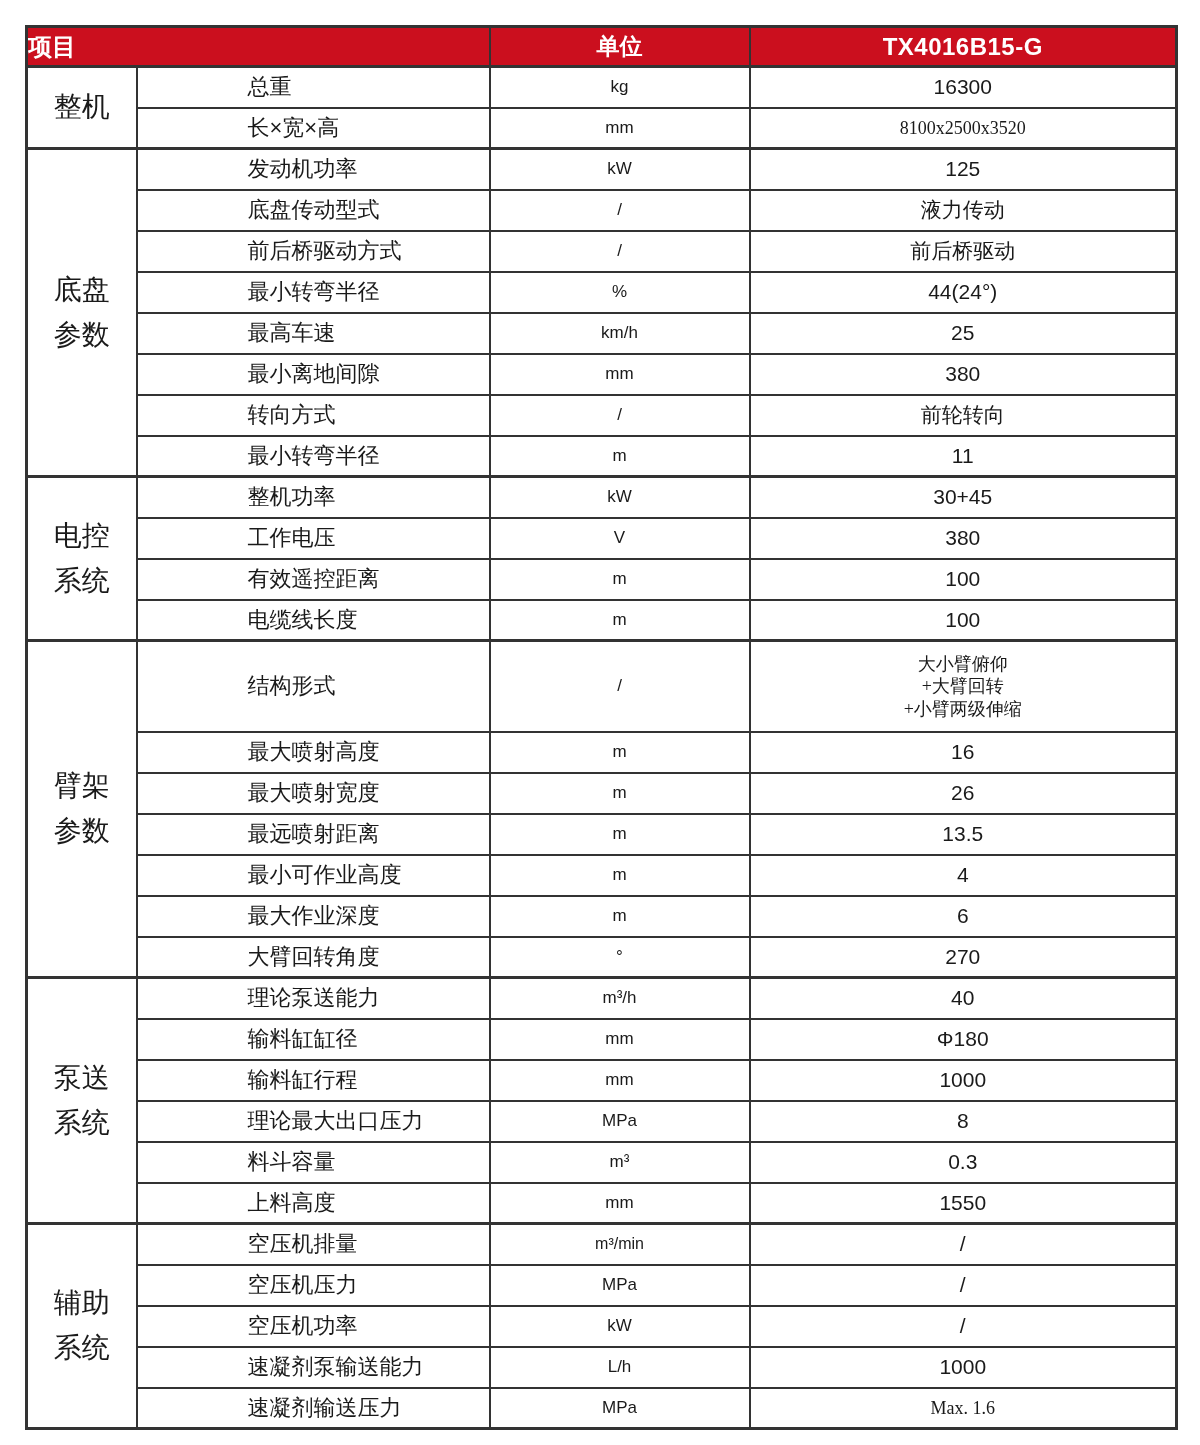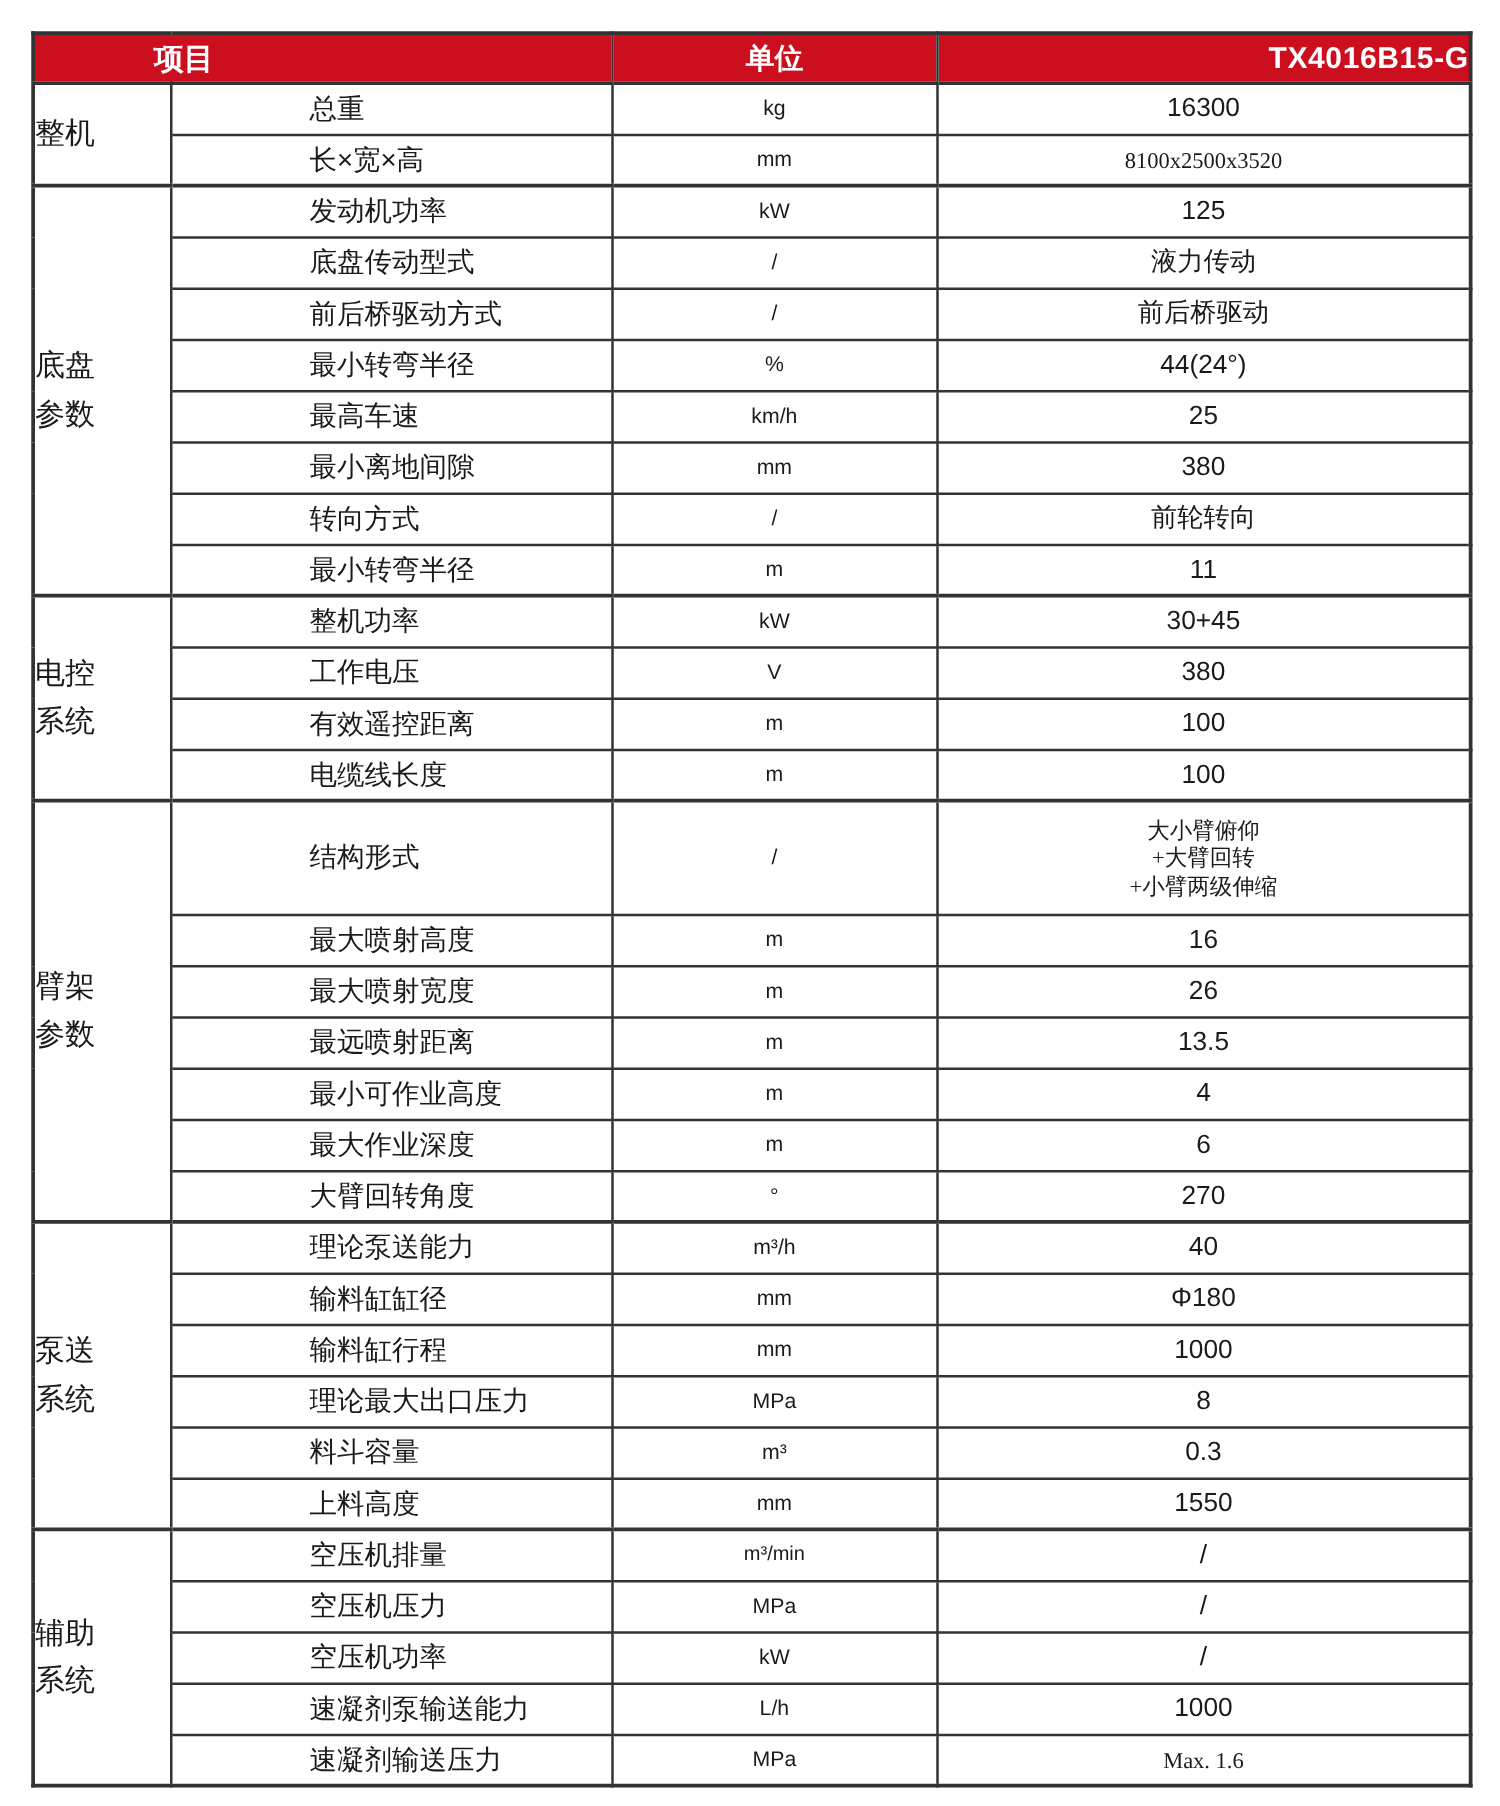--- a/index.html
+++ b/index.html
@@ -48,36 +48,35 @@
   tbody tr.section-start td{border-top-width:3px;}
 
   thead th{
     background:var(--header-bg);
     color:var(--header-text);
     font-weight:bold;
     border-bottom-width:3px;
   }
   th.th-item{
     text-align:left;
-    padding-left:95px;
     font-size:24px;
   }
   th.th-unit{
     text-align:center;
     font-size:23px;
   }
   th.th-model{
-    text-align:right;
+    text-align:center;
     font-size:24px;
     letter-spacing:0.5px;
   }
 
   td.cat{
-    text-align:left;
-    font-size:24px;
+    text-align:center;
+    font-size:28px;
     line-height:1.6;
     white-space:pre-line;
     background:var(--body-bg);
   }
   td.item{
     text-align:left;
     padding-left:110px;
     font-size:22px;
   }
   td.unit{

